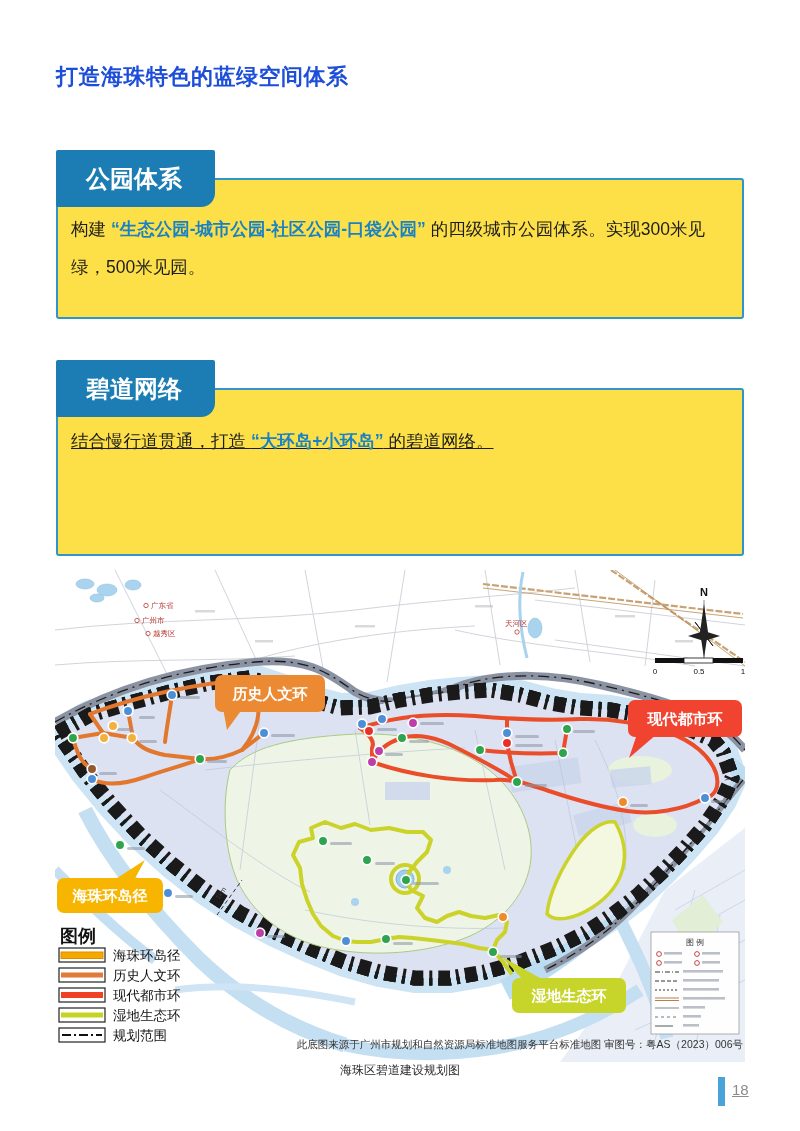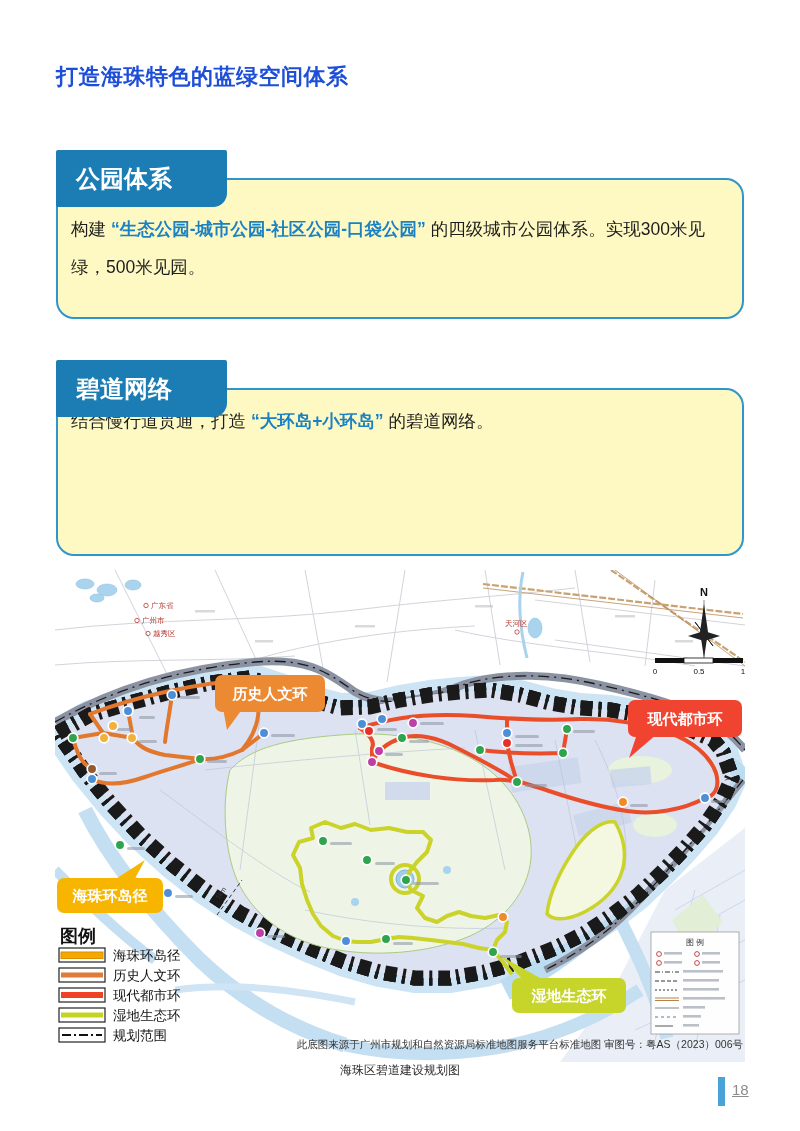--- a/index.html
+++ b/index.html
@@ -1,21 +1,21 @@
 <!DOCTYPE html>
 <html><head>
 <meta charset="utf-8">
 <style>
   html,body{margin:0;padding:0;background:#fff;}
   body{width:800px;height:1131px;position:relative;font-family:"Liberation Sans","DejaVu Sans",sans-serif;overflow:hidden;}
   .abs{position:absolute;}
   .page-title{left:56px;top:62px;font-size:22px;font-weight:bold;color:#1d4ed8;letter-spacing:.5px;}
-  .sec-tab{left:56px;width:171px;height:57px;background:#1b7db3;color:#fff;font-size:24px;font-weight:bold;
-           line-height:57px;padding-left:20px;box-sizing:border-box;border-radius:2px 2px 14px 2px;z-index:3;}
-  .sec-box{left:56px;width:688px;border:2.5px solid #2f95cd;border-radius:18px;box-sizing:border-box;z-index:1;background:#fef9c3;}
+  .sec-tab{left:56px;width:159px;height:57px;background:#1b7db3;color:#fff;font-size:24px;font-weight:bold;
+           line-height:57px;padding-left:30px;box-sizing:border-box;border-radius:2px 2px 14px 2px;z-index:3;}
+  .sec-box{left:56px;width:688px;border:2.5px solid #2f95cd;border-radius:3px;box-sizing:border-box;z-index:1;background:#fde047;}
   .sec-body{position:absolute;left:13px;right:10px;font-size:17.5px;line-height:38px;color:#1d1d1d;}
   .hl{color:#1a82c4;font-weight:bold;}
   .map-wrap{left:55px;top:570px;width:690px;height:492px;background:#fff;}
   .caption{left:55px;top:1062px;width:690px;text-align:center;font-size:12px;color:#2b2b2b;}
   .page-bar{left:718px;top:1077px;width:7px;height:29px;background:#4aa3d8;}
   .page-num{left:732px;top:1081px;font-size:15px;color:#8c8c8c;text-decoration:underline;}
   svg text{font-family:"Liberation Sans","DejaVu Sans",sans-serif;}
   .callout-txt{fill:#fff;font-weight:bold;font-size:15px;}
   .lg-label{fill:#111;font-size:13.5px;}
 </style>
@@ -24,21 +24,21 @@
 
 <div class="abs page-title">打造海珠特色的蓝绿空间体系</div>
 
 <div class="abs sec-tab" style="top:150px;">公园体系</div>
 <div class="abs sec-box" style="top:178px;height:141px;">
   <p class="sec-body" style="top:30px;margin:0;"><span>构建 </span><span class="hl">“生态公园-城市公园-社区公园-口袋公园”</span><span> 的四级城市公园体系。实现300米见绿，500米见园。</span></p>
 </div>
 
 <div class="abs sec-tab" style="top:360px;">碧道网络</div>
 <div class="abs sec-box" style="top:388px;height:168px;">
-  <div class="sec-body" style="top:12px;">
+  <div class="sec-body" style="top:32px;text-decoration:underline;">
     <div><span>结合慢行道贯通，打造 </span><span class="hl">“大环岛+小环岛”</span><span> 的碧道网络。</span></div>
   </div>
 </div>
 
 <div class="abs map-wrap">
 <svg width="690" height="492" viewBox="0 0 690 492" xmlns="http://www.w3.org/2000/svg">
 
   <g stroke="#c9ccd4" stroke-width="1" fill="none" opacity="0.85">
     <path d="M0,60 C100,48 200,52 300,40 C380,30 450,26 520,18"></path>
     <path d="M0,95 C80,88 160,92 240,86"></path>

